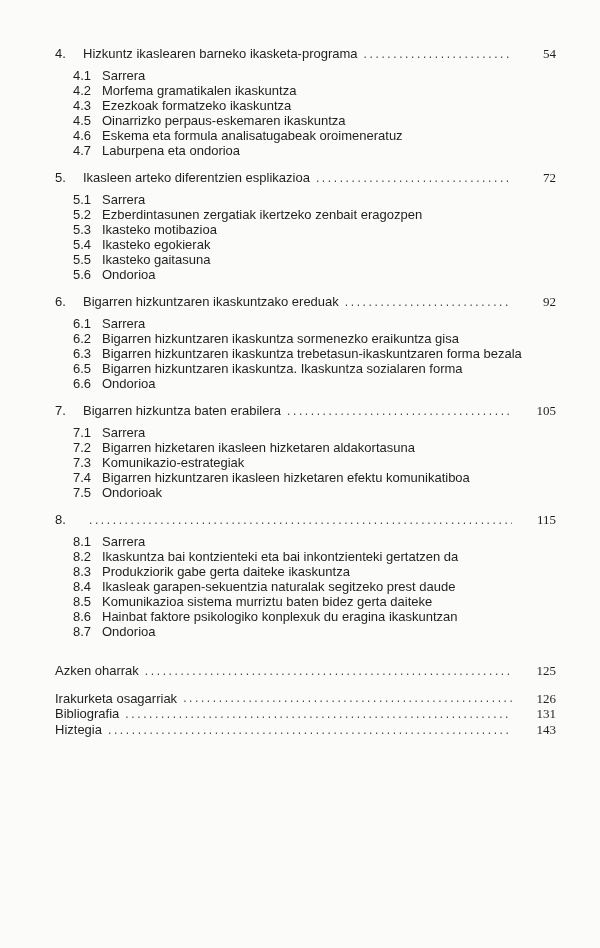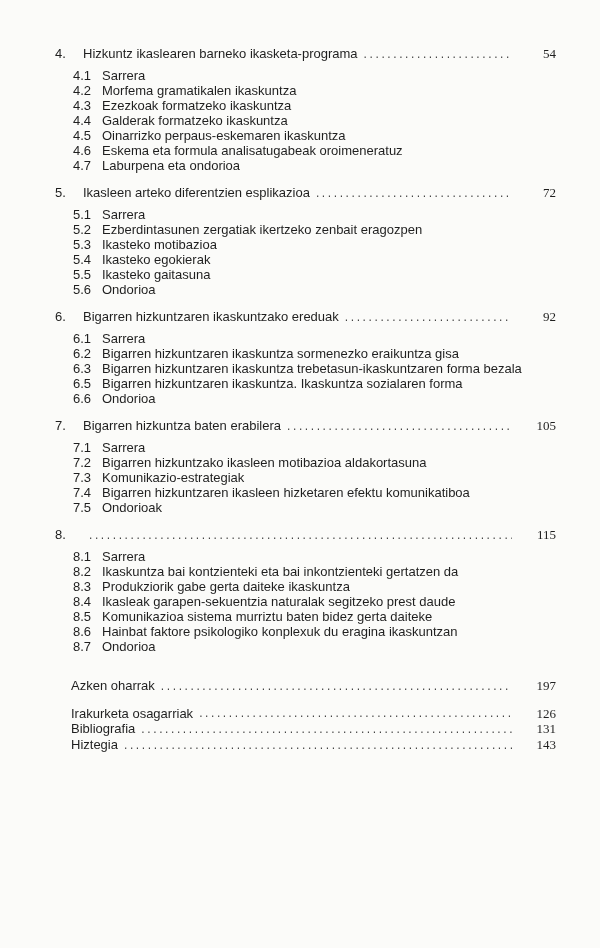--- a/index.html
+++ b/index.html
@@ -60,21 +60,21 @@
     align-items: center;
     margin-left: 18px;
     white-space: nowrap;
   }
   .snum {
     flex: none;
     width: 29px;
   }
   .backmatter { margin-top: 24px; }
   .bm-row.section-break { margin-top: 11px; align-items: center; }
-  .bm-title { flex: none; margin-left: 16px; }
+  .bm-title { flex: none; }
 </style>
 </head>
 <body>
 
 <div class="page">
   <main class="toc">
     <section>
   <div class="chapter">
     <div class="row chapter-head">
       <span class="cnum">4.</span>
@@ -91,24 +91,20 @@
   <div class="subrow">
     <span class="snum">4.2</span>
     <span class="stitle">Morfema gramatikalen ikaskuntza</span>
   </div>
 
   <div class="subrow">
     <span class="snum">4.3</span>
     <span class="stitle">Ezezkoak formatzeko ikaskuntza</span>
   </div>
 
-  <div class="subrow">
-    <span class="snum">4.4</span>
-    <span class="stitle">Galderak formatzeko ikaskuntza</span>
-  </div>
 
   <div class="subrow">
     <span class="snum">4.5</span>
     <span class="stitle">Oinarrizko perpaus-eskemaren ikaskuntza</span>
   </div>
 
   <div class="subrow">
     <span class="snum">4.6</span>
     <span class="stitle">Eskema eta formula analisatugabeak oroimeneratuz</span>
   </div>
@@ -204,21 +200,21 @@
       <span class="page-num">105</span>
     </div>
     <div class="subitems">
   <div class="subrow">
     <span class="snum">7.1</span>
     <span class="stitle">Sarrera</span>
   </div>
 
   <div class="subrow">
     <span class="snum">7.2</span>
-    <span class="stitle">Bigarren hizkuntzako ikasleen motibazioa aldakortasuna</span>
+    <span class="stitle">Bigarren hizketaren ikasleen hizketaren aldakortasuna</span>
   </div>
 
   <div class="subrow">
     <span class="snum">7.3</span>
     <span class="stitle">Komunikazio-estrategiak</span>
   </div>
 
   <div class="subrow">
     <span class="snum">7.4</span>
     <span class="stitle">Bigarren hizkuntzaren ikasleen hizketaren efektu komunikatiboa</span>
@@ -272,21 +268,21 @@
     <span class="snum">8.7</span>
     <span class="stitle">Ondorioa</span>
   </div>
 </div>
   </div>
 </section>
     <section class="backmatter">
   <div class="row bm-row">
     <span class="bm-title">Azken oharrak</span>
     <span class="leader"></span>
-    <span class="page-num">197</span>
+    <span class="page-num">125</span>
   </div>
 
   <div class="row bm-row section-break">
     <span class="bm-title">Irakurketa osagarriak</span>
     <span class="leader"></span>
     <span class="page-num">126</span>
   </div>
 
   <div class="row bm-row">
     <span class="bm-title">Bibliografia</span>

